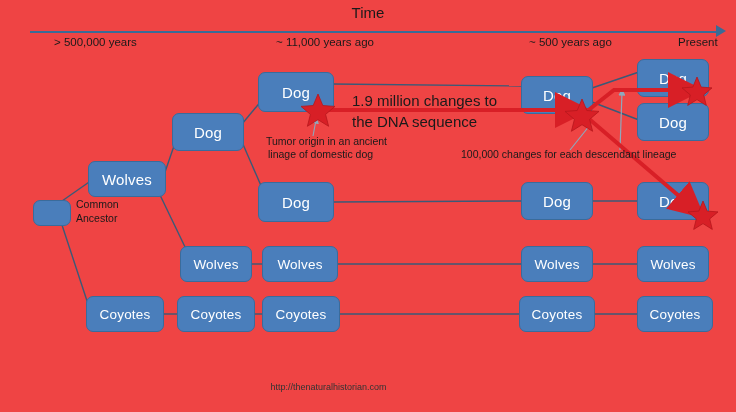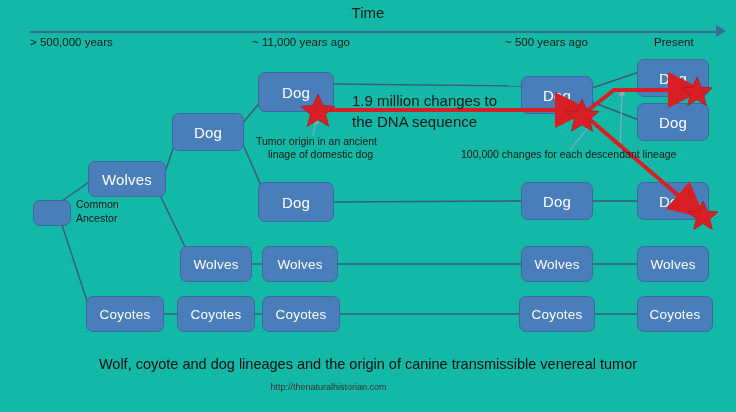--- a/index.html
+++ b/index.html
@@ -1,30 +1,30 @@
 <!DOCTYPE html>
 <html><head>
 <meta charset="utf-8">
 <style>
   html,body{margin:0;padding:0;background:#fff;}
   body{width:736px;height:412px;overflow:hidden;
        font-family:"Liberation Sans","DejaVu Sans",sans-serif;
        color:#222;}
-  #stage{position:relative;width:736px;height:412px;background:#14b8a6;}
+  #stage{position:relative;width:736px;height:412px;background:#ef4444;}
 
   
   .axis-title{position:absolute;left:0;top:4px;width:736px;text-align:center;
               font-size:15px;color:#1a1a1a;}
   .axis-line{position:absolute;left:30px;top:31px;width:690px;height:0;
              border-top:2px solid #3a6b96;}
   .axis-arrow{position:absolute;left:716px;top:25px;width:0;height:0;
               border-top:6px solid transparent;border-bottom:6px solid transparent;
               border-left:10px solid #3a6b96;}
   .axis-lbl{position:absolute;top:36px;font-size:11.5px;color:#1a1a1a;
-            white-space:nowrap;}
+            white-space:nowrap;margin-left:24px;}
 
   
   .node{position:absolute;background:#4a7ebb;border:1px solid #3a6b9b;
         border-radius:7px;color:#ffffff;display:flex;align-items:center;
         justify-content:center;font-size:15px;letter-spacing:.2px;
         box-sizing:border-box;}
   .node.small{font-size:13.5px;}
 
   
   svg.layer{position:absolute;left:0;top:0;width:736px;height:412px;
@@ -136,21 +136,20 @@
       <path d="M703,201 L707.2,211.1 L718,211.9 L709.7,218.9 L712.3,229.4 L703,223.6 L693.7,229.4 L696.3,218.9 L688,211.9 L698.8,211.1 Z"></path>
     </g>
   </svg>
 
   <div class="ann" style="left:76px;top:198px;">Common</div>
   <div class="ann" style="left:76px;top:212px;">Ancestor</div>
 
   <div class="ann-big" style="left:352px;top:90px;">1.9 million changes to</div>
   <div class="ann-big" style="left:352px;top:111px;">the DNA sequence</div>
 
-  <div class="ann" style="left:256px;top:135px;">Tumor origin in an ancient</div>
+  <div class="ann" style="left:266px;top:135px;">Tumor origin in an ancient</div>
   <div class="ann" style="left:268px;top:148px;">linage of domestic dog</div>
 
   <div class="ann" style="left:461px;top:148px;">100,000 changes for each descendant lineage</div>
 
-  <div class="caption">Wolf, coyote and dog lineages and the origin of canine transmissible venereal tumor</div>
   <div class="url">http://thenaturalhistorian.com</div>
 
 </div>
 
 </body></html>

